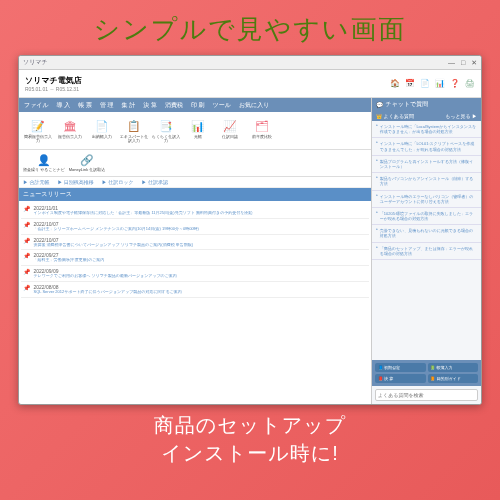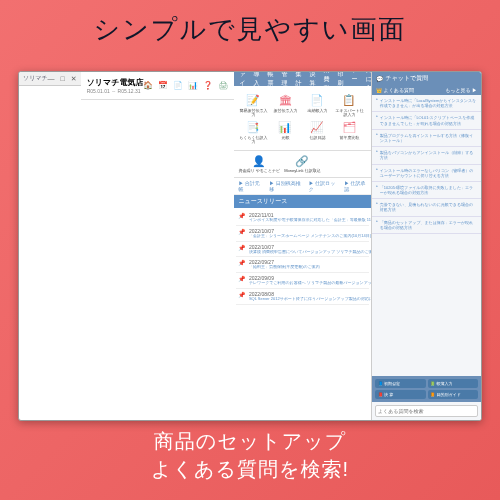--- a/index.html
+++ b/index.html
@@ -1,19 +1,19 @@
 <!DOCTYPE html>
 <html><head>
 <meta charset="utf-8">
 <style>
 *{margin:0;padding:0;box-sizing:border-box;font-family:"Meiryo",sans-serif}
 body{width:500px;height:500px;background:linear-gradient(135deg,#f27070,#e85a5a);display:flex;flex-direction:column;align-items:center;padding:12px 18px}
-.headline{color:#0f172a;font-size:26px;font-weight:500;text-align:center;margin-bottom:24px;letter-spacing:2px}
+.headline{color:#4d7c0f;font-size:26px;font-weight:500;text-align:center;margin-bottom:8px;letter-spacing:2px}
 .tagline{color:#fff;font-size:20px;text-align:center;margin-top:6px;letter-spacing:1px;line-height:1.4}
-.window{background:#fff;width:100%;height:350px;border:1px solid #999;border-radius:3px;display:flex;flex-direction:row;box-shadow:0 2px 8px rgba(0,0,0,0.3);overflow:hidden}
+.window{background:#fff;width:100%;height:350px;border:1px solid #999;border-radius:3px;display:flex;flex-direction:column;box-shadow:0 2px 8px rgba(0,0,0,0.3);overflow:hidden}
 .titlebar{height:14px;background:#f0f0f0;border-bottom:1px solid #ccc;display:flex;align-items:center;padding:0 4px;font-size:6px;color:#556}
 .titlebar .wc{margin-left:auto;display:flex;gap:6px}
 .titlebar .wc span{font-size:7px;color:#666}
 .appheader{height:28px;display:flex;align-items:center;padding:2px 6px;border-bottom:1px solid #ddd}
 .storename{font-size:8px;font-weight:bold}
 .storedate{font-size:5px;color:#888}
 .tbicons{margin-left:auto;display:flex;gap:5px}
 .tbicons span{font-size:8px;color:#7a8}
 .body{display:flex;flex:1;overflow:hidden}
 .main{flex:1;display:flex;flex-direction:column;overflow:hidden}
@@ -214,14 +214,14 @@
         </div>
       <div class="search">
         <input placeholder="よくある質問を検索" style="">
       </div>
     </div>
   </div>
 </div>
 
 <div class="tagline">
   <div>商品のセットアップ</div>
-  <div>よくある質問を検索!</div>
+  <div>インストール時に!</div>
 </div>
 
 </body></html>

